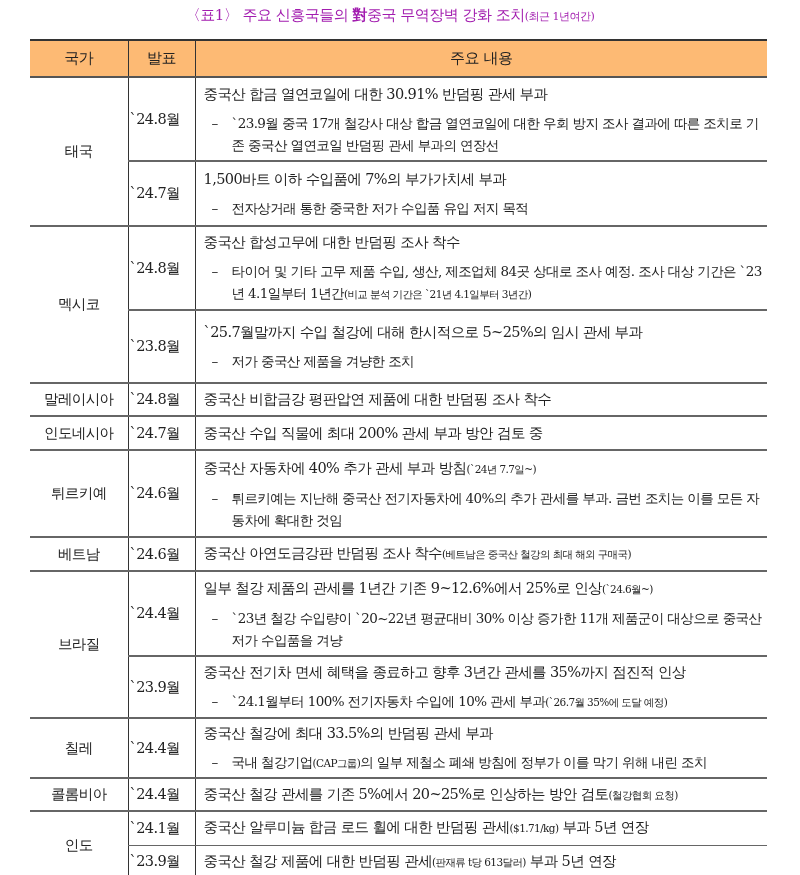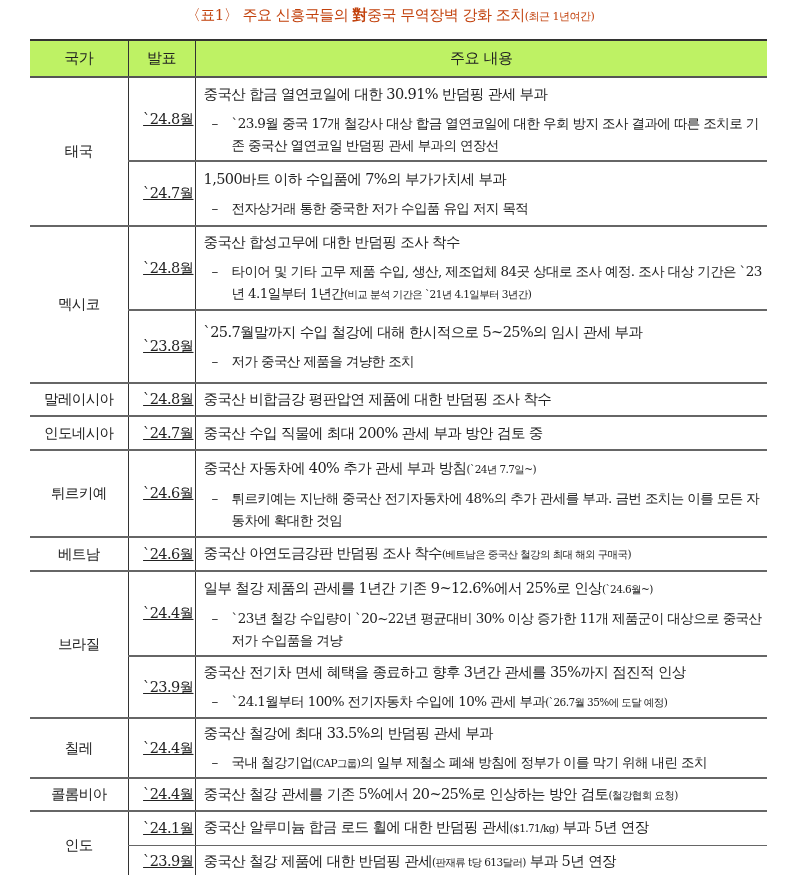--- a/index.html
+++ b/index.html
@@ -1,32 +1,32 @@
 <!DOCTYPE html>
 <html><head>
 <meta charset="utf-8">
 <style>
   html, body { margin:0; padding:0; background:#ffffff; }
   body { width:800px; height:875px; position:relative; overflow:hidden;
          font-family:"DejaVu Serif","Liberation Serif",serif; color:#222; }
   .title { position:absolute; left:0; width:780px; top:6px; text-align:center;
-           font-size:15px; letter-spacing:-0.5px; color:#c2410c; }
+           font-size:15px; letter-spacing:-0.5px; color:#a21caf; }
   .title .small { font-size:11px; }
   .title b { font-weight:bold; }
   table { position:absolute; left:30px; top:39px; width:737px; border-collapse:collapse;
           table-layout:fixed; }
   col.c1 { width:98px; } col.c2 { width:67px; } col.c3 { width:572px; }
-  th { background:#bef264; font-weight:normal; font-size:15px; height:33px;
+  th { background:#fdba74; font-weight:normal; font-size:15px; height:33px;
        border-top:2px solid #333; border-bottom:2px solid #555; letter-spacing:-0.5px; }
   th + th, td + td, td.country { }
   th.cb, td.cb { border-left:1px solid #333; }
   td { font-size:14.5px; vertical-align:middle; border-bottom:2px solid #666;
        letter-spacing:-0.6px; }
   td.country { text-align:center; }
-  td.date { text-align:right;text-decoration:underline; }
+  td.date { text-align:left; }
   td.content { padding:3px 0 3px 8px; }
   .main { line-height:23px; }
   .sub { font-size:13.5px; line-height:22px; padding-left:28px; text-indent:-20px; margin-top:6px; }
   .sub .dash { display:inline-block; width:20px; text-indent:0; }
   .tiny { font-size:10.5px; letter-spacing:-0.6px;text-align:center; }
   tr.last td { border-bottom:2px solid #333; }
 </style>
 </head>
 <body>
 
@@ -95,21 +95,21 @@
       <td class="content cb">
         <div class="main">중국산 수입 직물에 최대 200% 관세 부과 방안 검토 중</div>
       </td>
     </tr>
 
     <tr style="height:87px">
       <td class="country">튀르키예</td>
       <td class="date cb">`24.6월</td>
       <td class="content cb">
         <div class="main"><span>중국산 자동차에 40% 추가 관세 부과 방침</span><span class="tiny">(`24년 7.7일~)</span></div>
-        <div class="sub"><span class="dash">–</span><span>튀르키예는 지난해 중국산 전기자동차에 48%의 추가 관세를 부과. 금번 조치는 이를 모든 자동차에 확대한 것임</span></div>
+        <div class="sub"><span class="dash">–</span><span>튀르키예는 지난해 중국산 전기자동차에 40%의 추가 관세를 부과. 금번 조치는 이를 모든 자동차에 확대한 것임</span></div>
       </td>
     </tr>
 
     <tr style="height:34px">
       <td class="country">베트남</td>
       <td class="date cb">`24.6월</td>
       <td class="content cb">
         <div class="main"><span>중국산 아연도금강판 반덤핑 조사 착수</span><span class="tiny">(베트남은 중국산 철강의 최대 해외 구매국)</span></div>
       </td>
     </tr>

